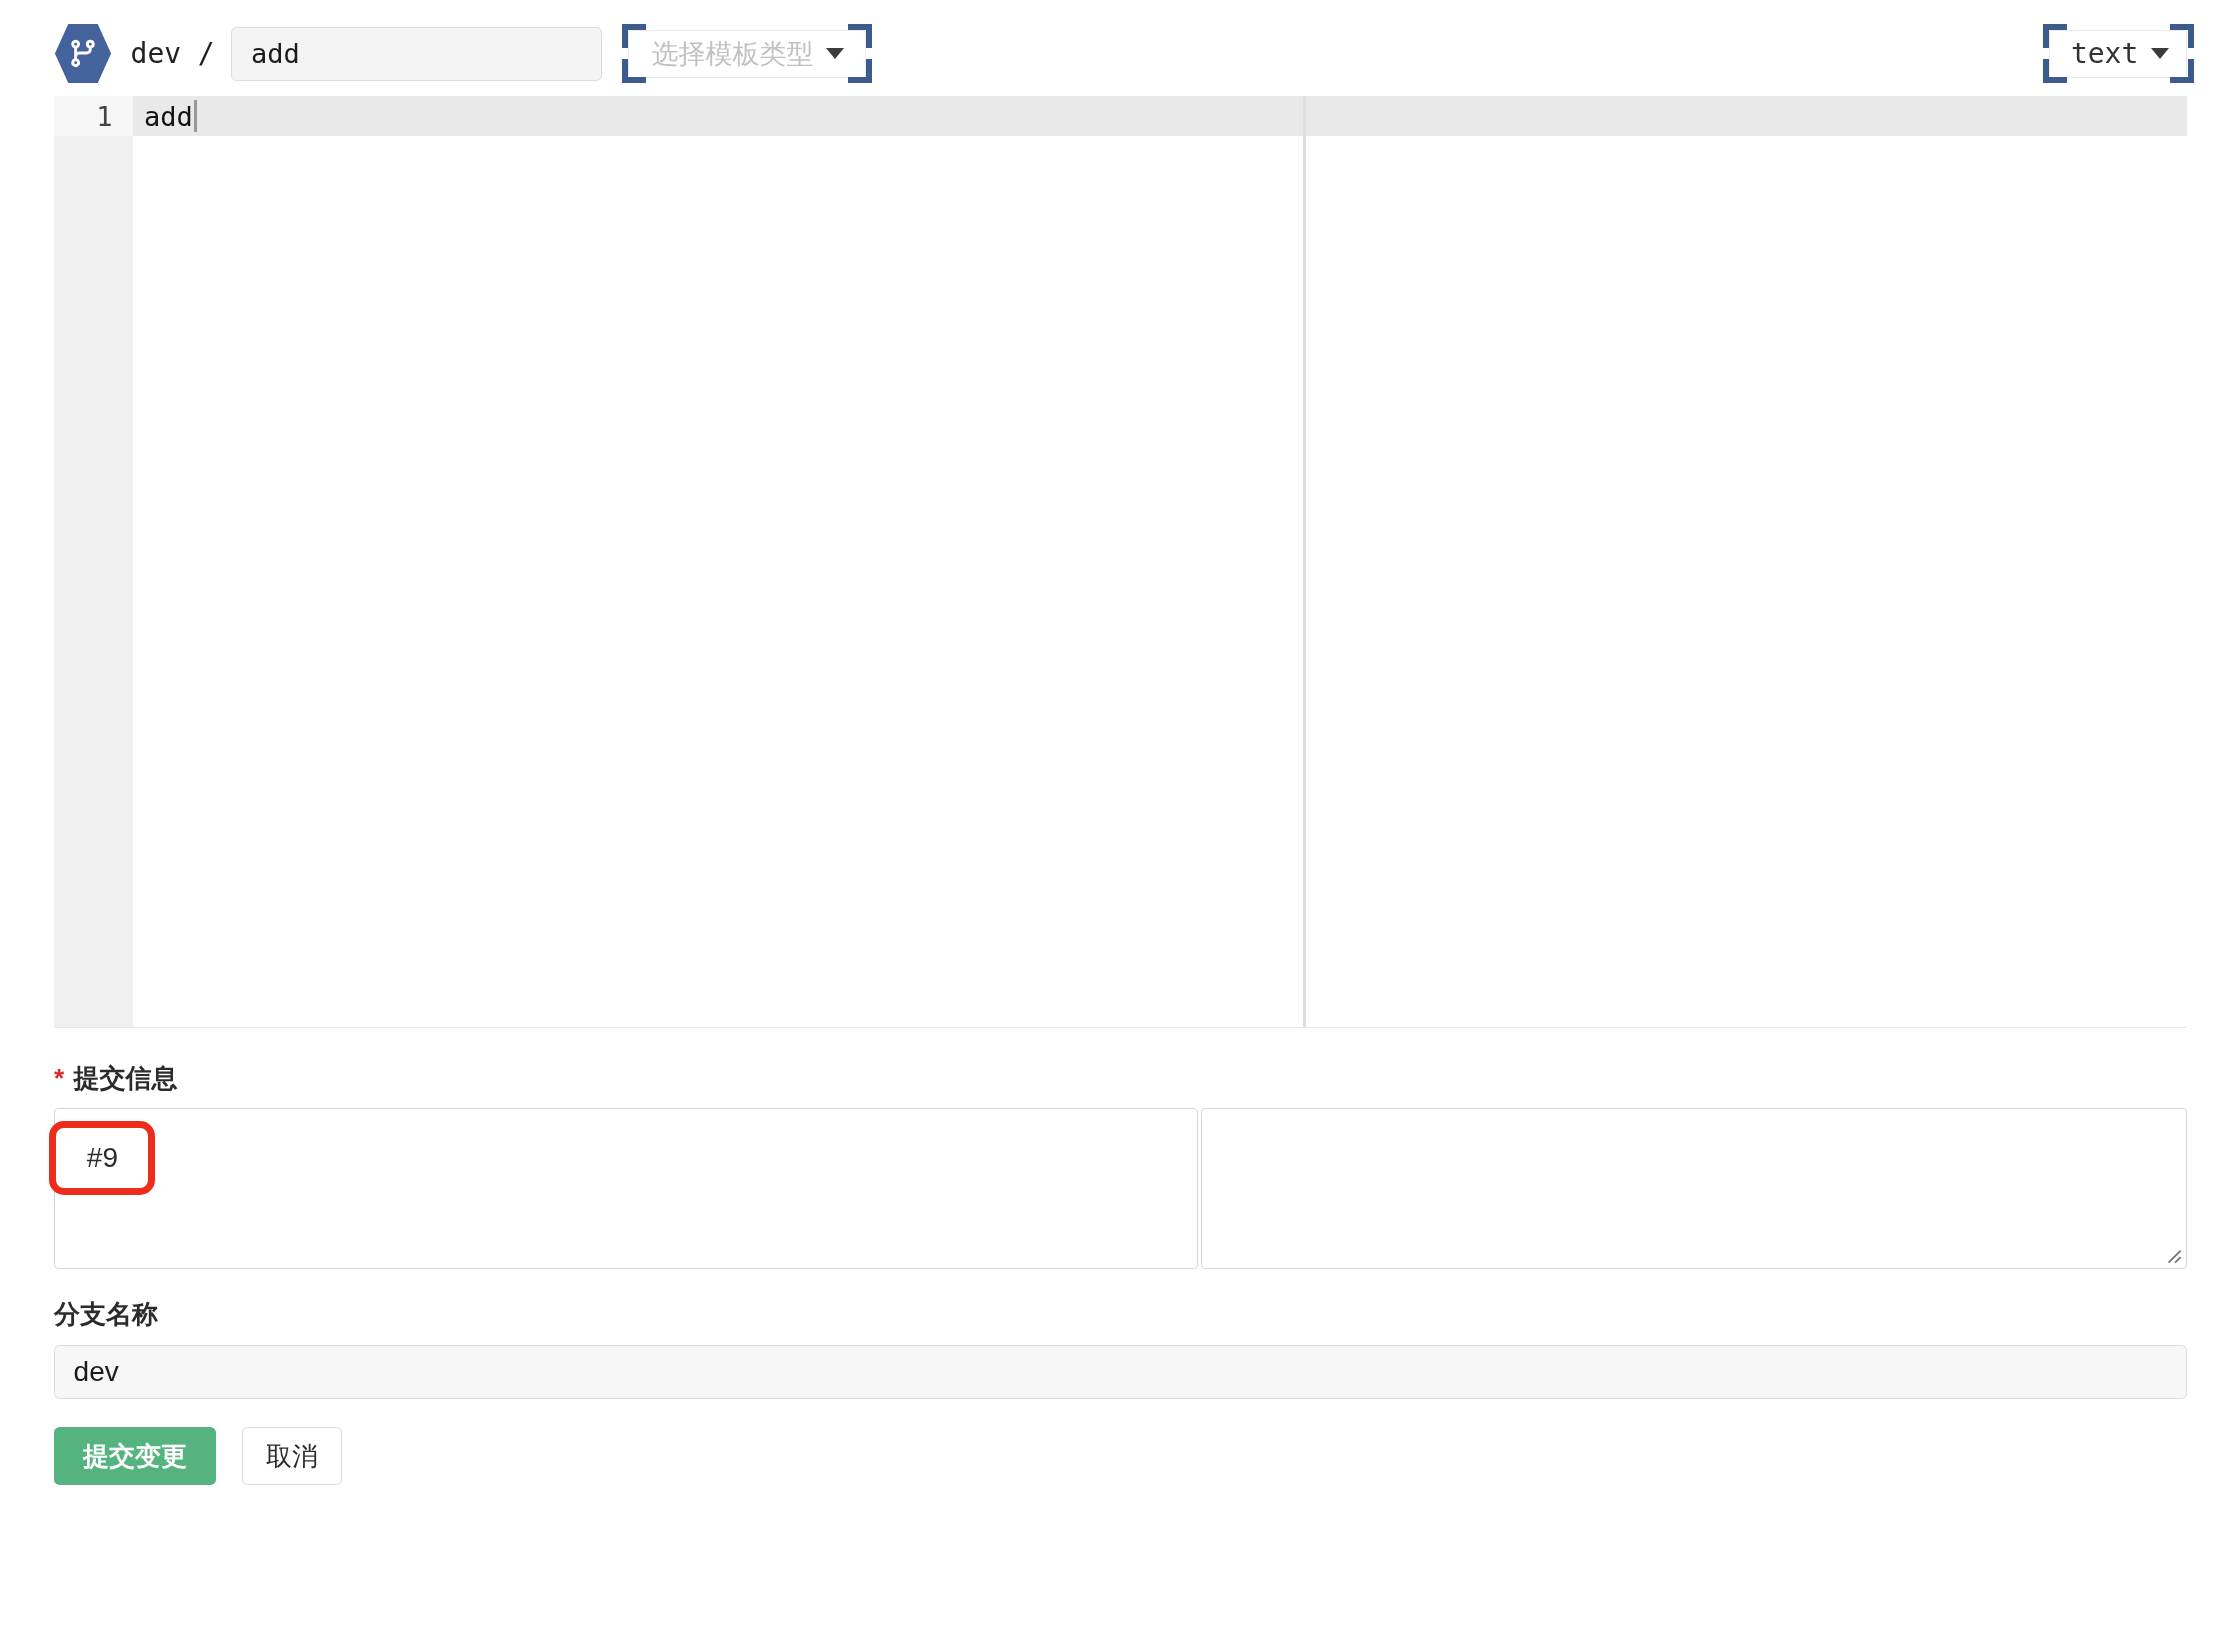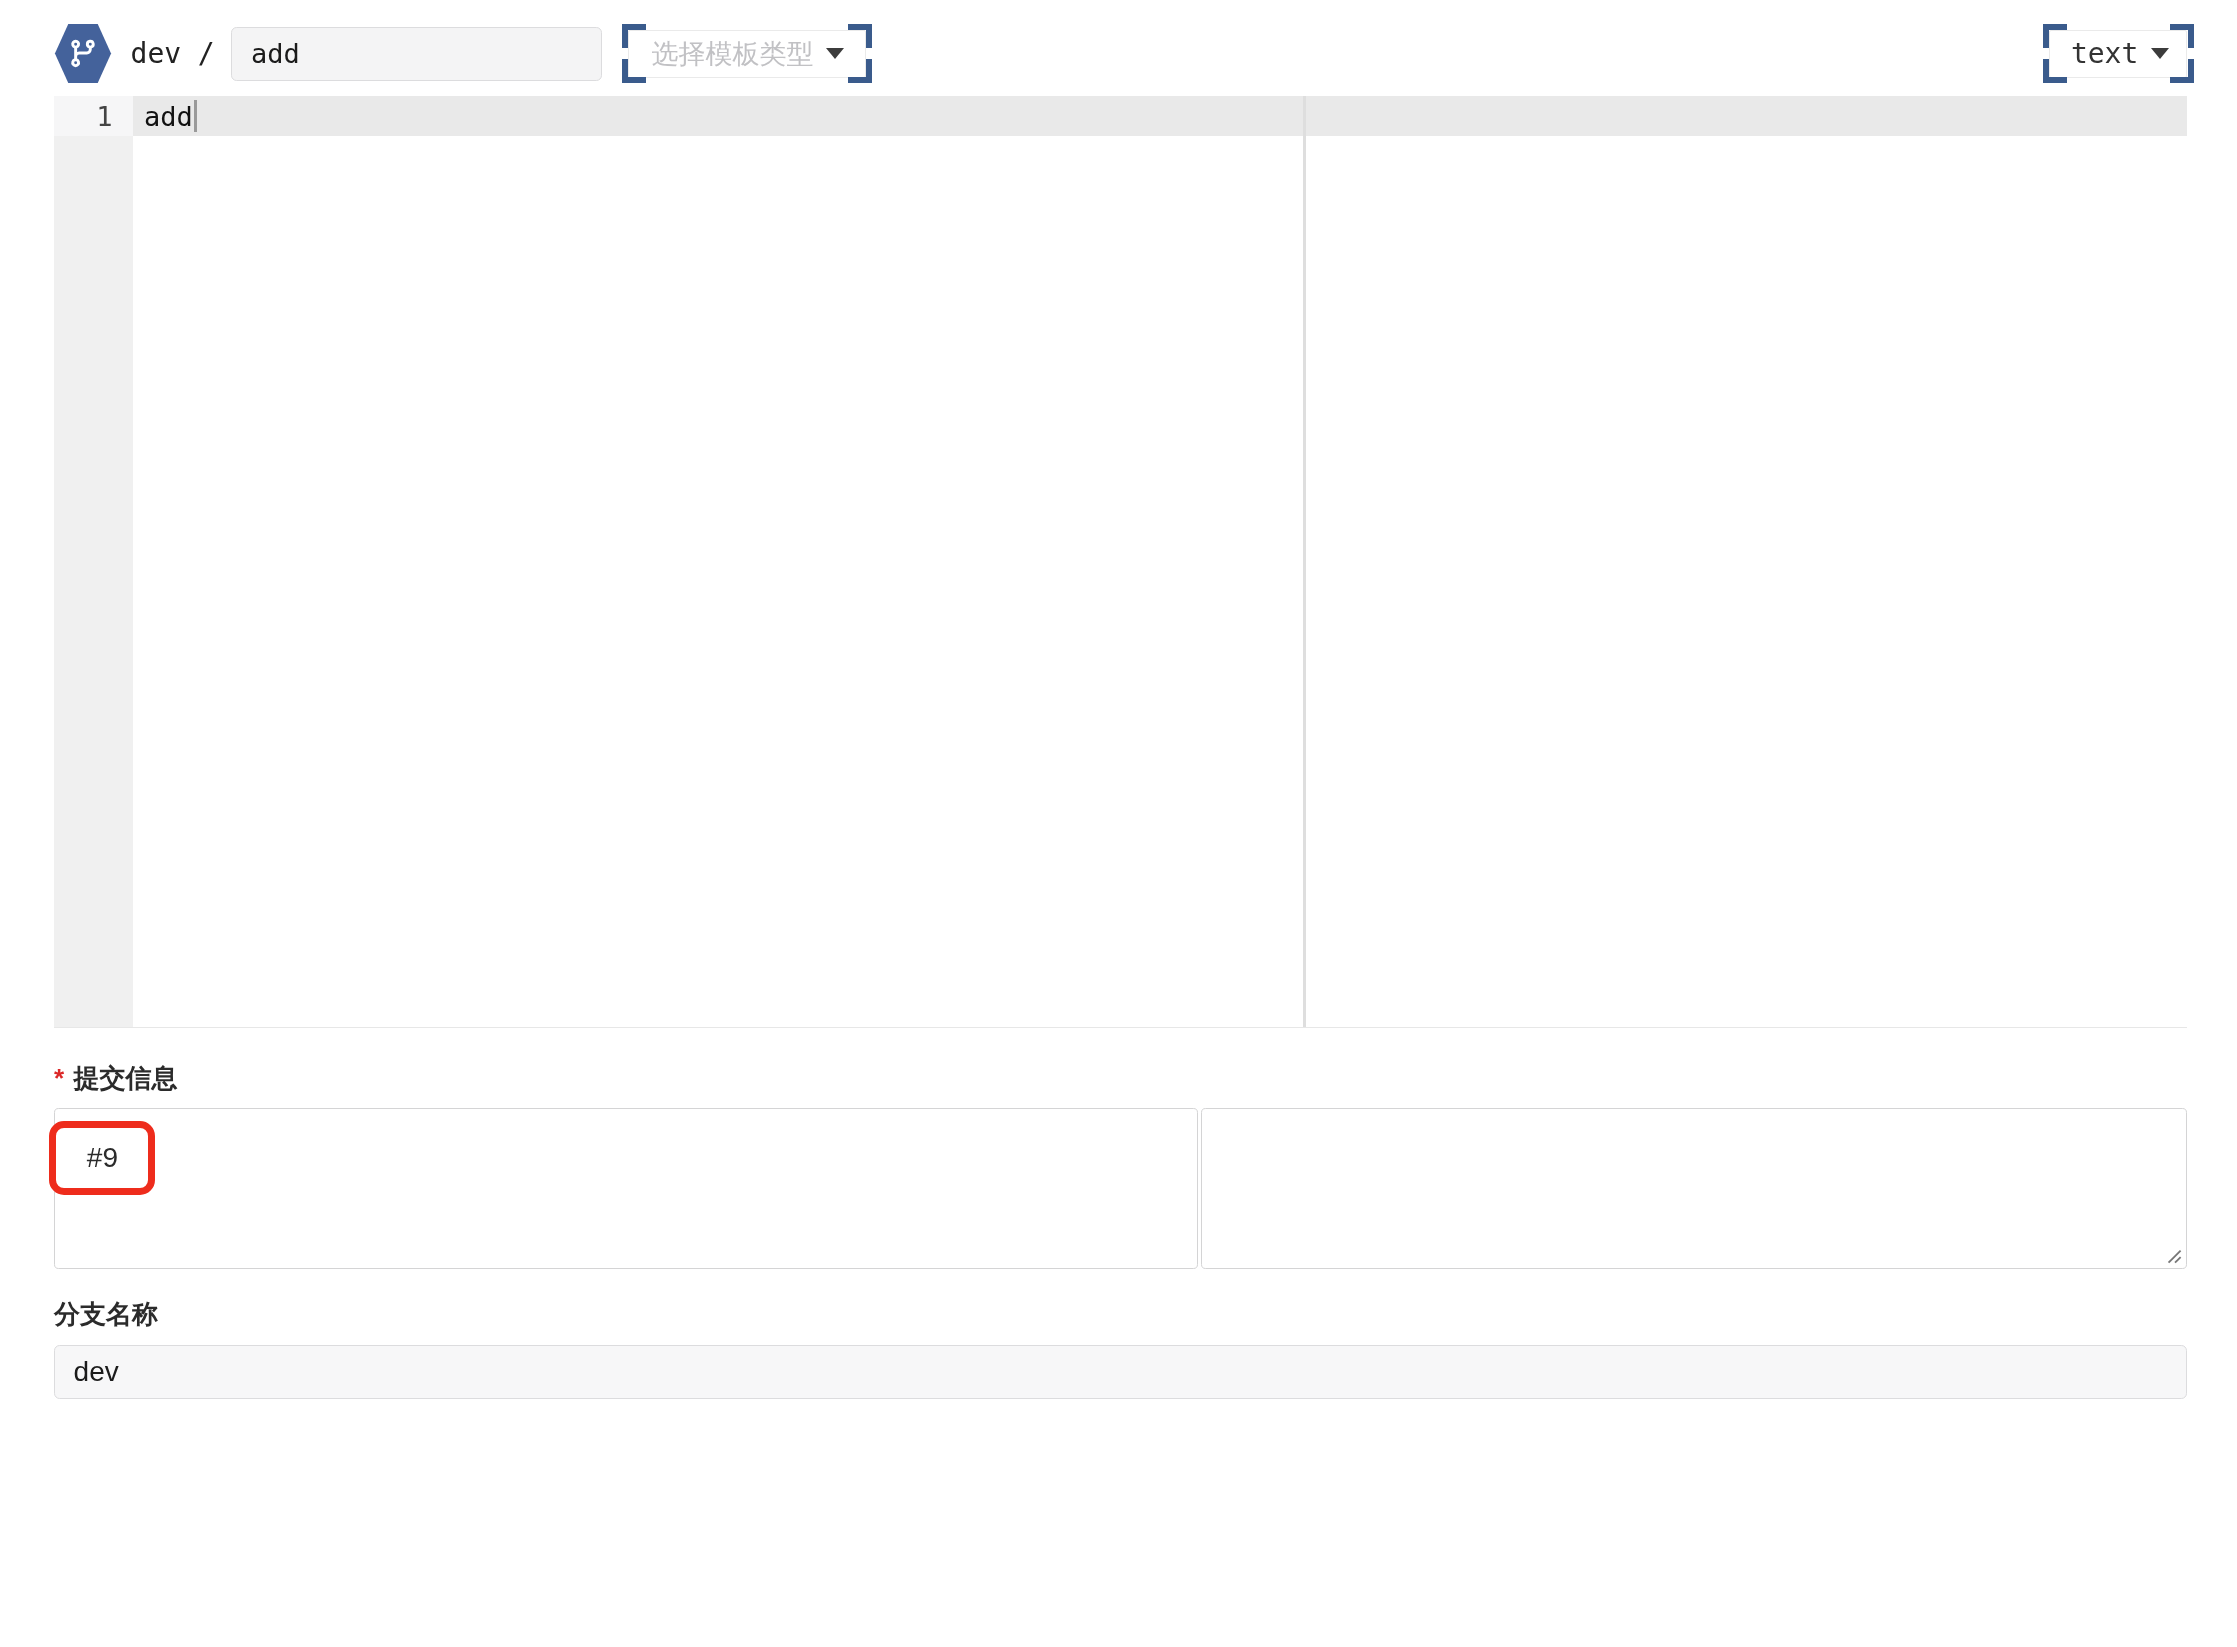--- a/index.html
+++ b/index.html
@@ -185,15 +185,19 @@
       <svg class="grip" width="20.4" height="20.4" viewBox="0 0 22 22">
         <line x1="6" y1="19" x2="19" y2="6" stroke="#777" stroke-width="2"></line>
         <line x1="13" y1="19" x2="19" y2="13" stroke="#777" stroke-width="2"></line>
       </svg>
     </div>
   </div>
 
   <div class="branch-label field-label">分支名称</div>
   <input class="branch-input" value="dev" style="">
 
+  <div class="btn-row">
+    <button class="btn submit">提交变更</button>
+    <button class="btn cancel">取消</button>
+  </div>
 
 </div>
 
 
 </body></html>

